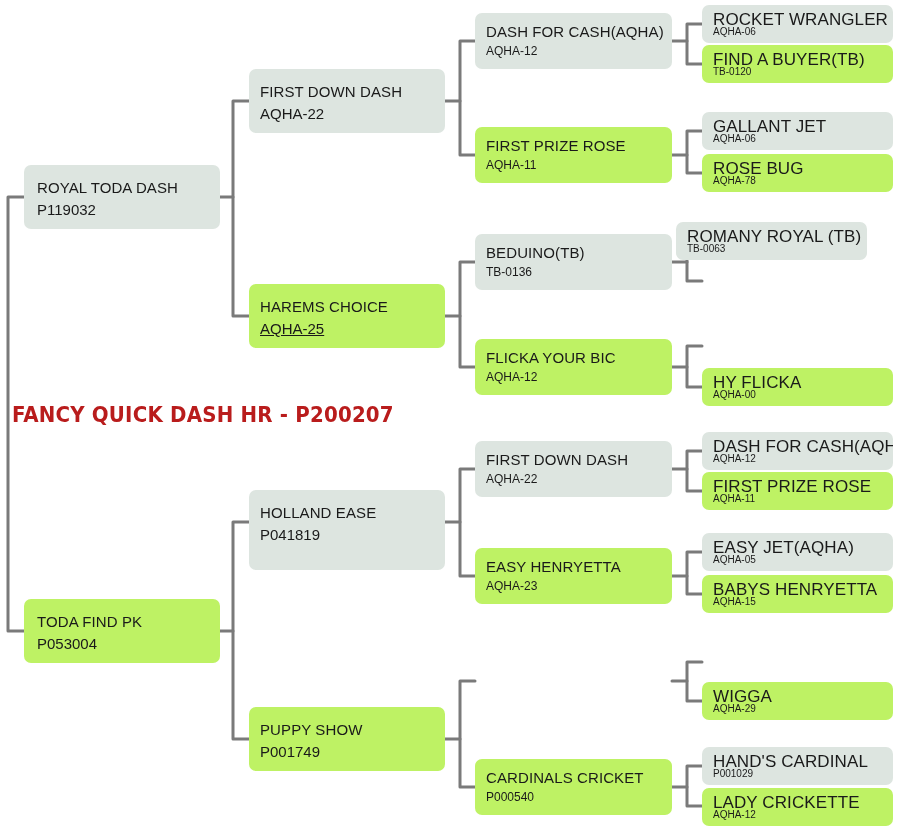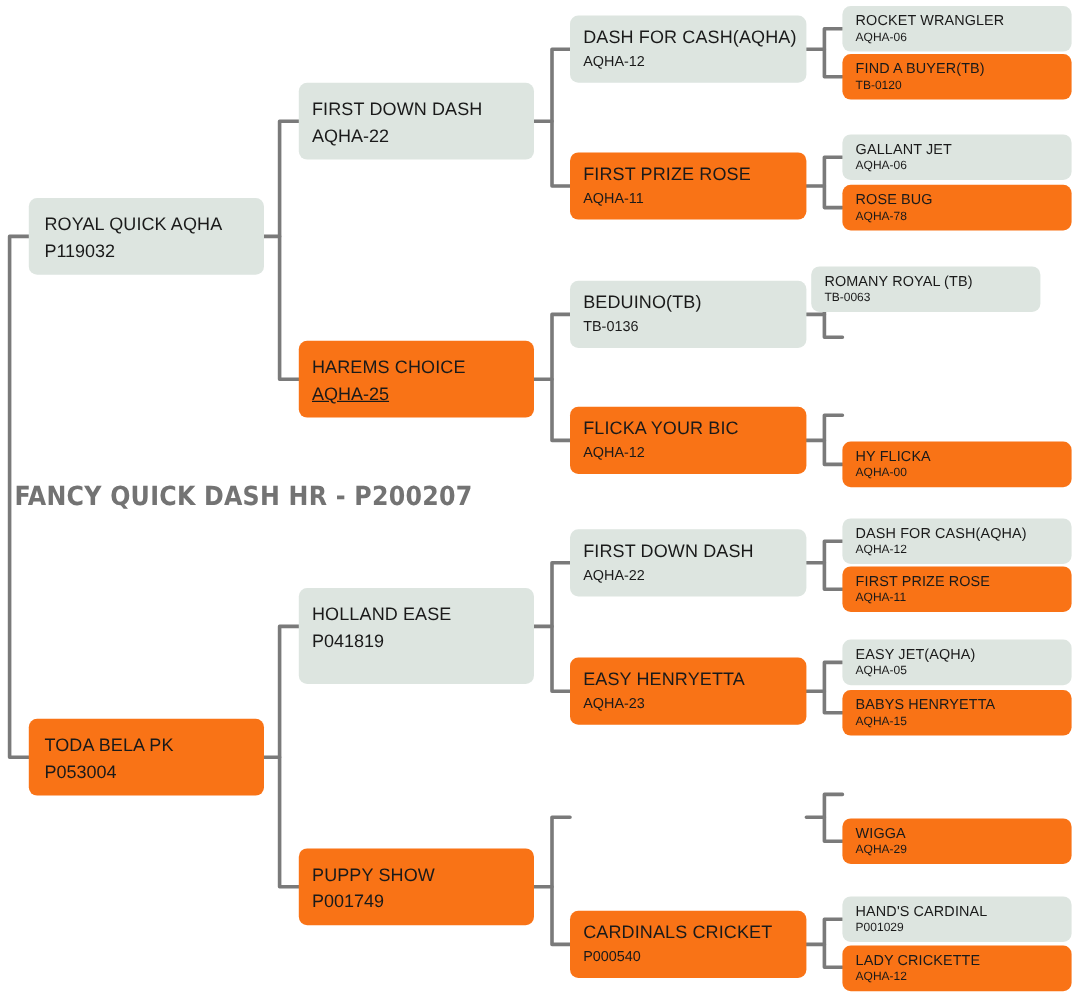--- a/index.html
+++ b/index.html
@@ -14,21 +14,21 @@
   #chart{position:absolute;left:0;top:0;width:900px;height:830px;}
   svg.lines{position:absolute;left:0;top:0;width:900px;height:830px;pointer-events:none;}
 
   .node{
     position:absolute;
     border-radius:7px;
     box-sizing:border-box;
     overflow:hidden;
   }
   .node.sire{background:#dde5e0;}
-  .node.dam{background:#f97316;}
+  .node.dam{background:#bef264;}
 
   .node .nm{
     position:absolute;
     color:#1a1a1a;
     white-space:nowrap;
     letter-spacing:0.1px;
   }
   .node .rg{
     position:absolute;
     color:#1a1a1a;
@@ -40,30 +40,30 @@
   .g1 .nm{left:13px;top:14px;font-size:15px;}
   .g1 .rg{left:13px;top:36px;font-size:15px;}
 
   
   .g2{width:197px;height:56px;}
   .g2 .nm{left:11px;top:10px;font-size:15px;}
   .g2 .rg{left:11px;top:31px;font-size:12px;}
 
   
   .g3{width:191px;height:38px;}
-  .g3 .nm{left:11px;top:5px;font-size:12px;}
+  .g3 .nm{left:11px;top:5px;font-size:17px;}
   .g3 .rg{left:11px;top:21px;font-size:10px;}
 
   #root-title{
     position:absolute;
     left:12px;
     top:400px;
     font-size:22px;
     font-weight:bold;
-    color:#737373;
+    color:#b91c1c;
     font-family:"DejaVu Sans Condensed","Liberation Sans","DejaVu Sans",sans-serif;
     font-stretch:condensed;
     letter-spacing:0.2px;
     white-space:nowrap;
     background:#ffffff;
     padding:2px 6px 2px 0;
   }
 </style>
 </head>
 <body>
@@ -113,25 +113,25 @@
 
       <path d="M672 681 H687 V662 H702"></path>
       <path d="M687 681 V701 H702"></path>
 
       <path d="M672 787 H687 V766 H702"></path>
       <path d="M687 787 V806 H702"></path>
     </g>
   </svg>
 
   <div class="node g1 sire" style="left:24px;top:165px;">
-    <span class="nm">ROYAL QUICK AQHA</span>
+    <span class="nm">ROYAL TODA DASH</span>
     <span class="rg">P119032</span>
   </div>
   <div class="node g1 dam" style="left:24px;top:599px;">
-    <span class="nm">TODA BELA PK</span>
+    <span class="nm">TODA FIND PK</span>
     <span class="rg">P053004</span>
   </div>
 
   <div class="node g2 sire" style="left:249px;top:69px;width:196px;height:64px;">
     <span class="nm" style="top:14px;">FIRST DOWN DASH</span>
     <span class="rg" style="top:36px;font-size:15px;">AQHA-22</span>
   </div>
   <div class="node g2 dam" style="left:249px;top:284px;width:196px;height:64px;">
     <span class="nm" style="top:14px;">HAREMS CHOICE</span>
     <span class="rg" style="top:36px;font-size:15px;text-decoration:underline;">AQHA-25</span>

